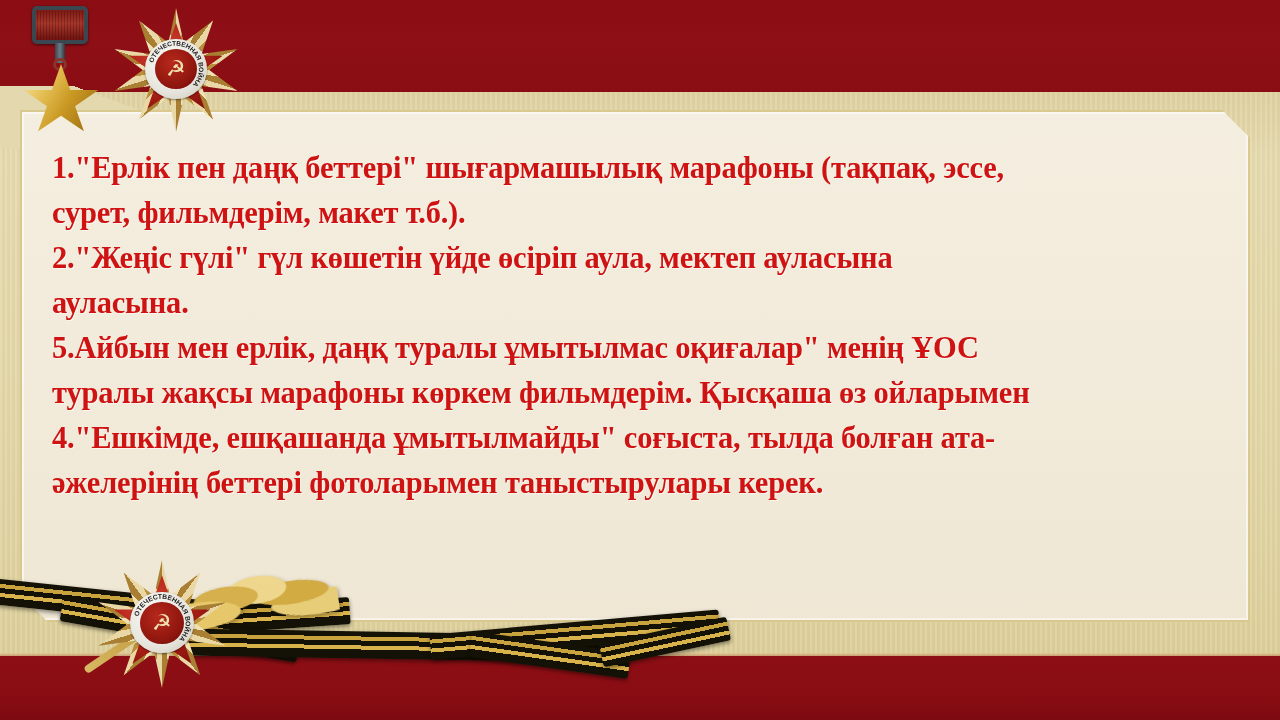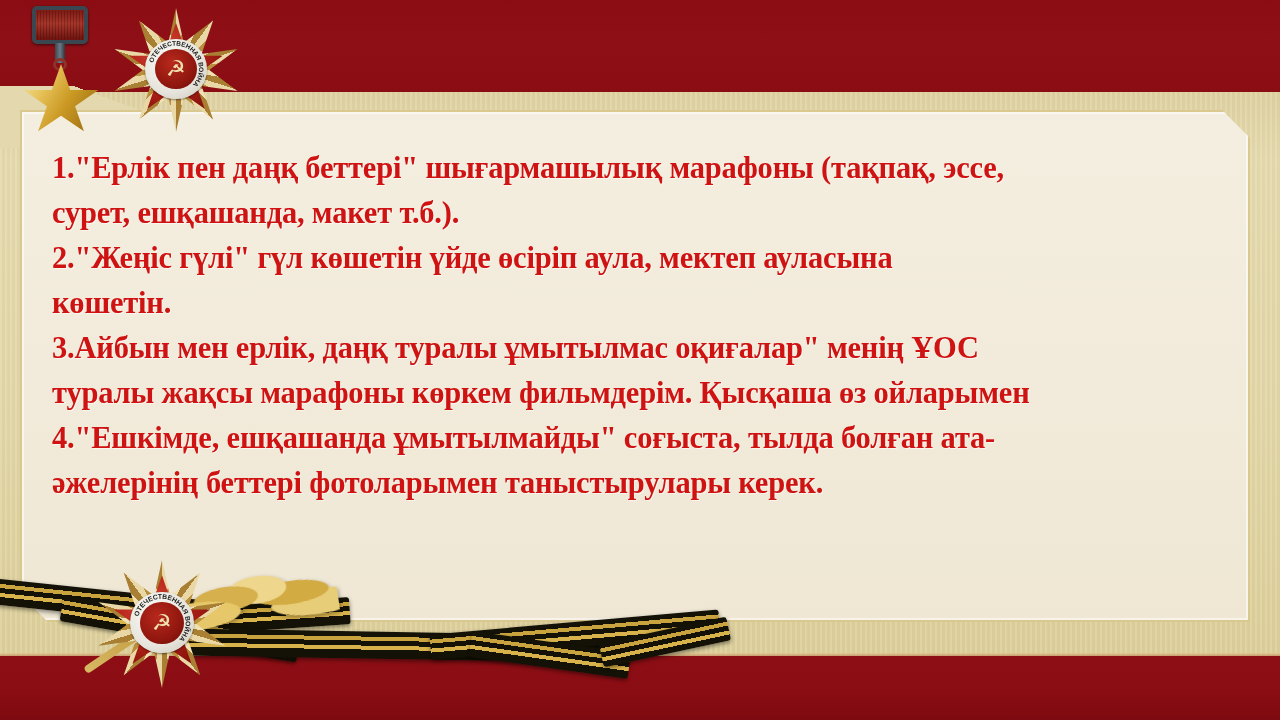--- a/index.html
+++ b/index.html
@@ -184,24 +184,24 @@
 
 <div class="bg-red-top"></div>
 <div class="bg-tan"></div>
 <div class="tan-slant"></div>
 <div class="bg-red-bottom"></div>
 
 <div class="card"></div>
 
 <div class="card-inner">
   <div class="body-text">1."Ерлік пен даңқ беттері" шығармашылық марафоны (тақпақ, эссе,</div>
-  <div class="body-text">сурет, ешқашанда, макет т.б.).</div>
+  <div class="body-text">сурет, фильмдерім, макет т.б.).</div>
   <div class="body-text">2."Жеңіс гүлі" гүл көшетін үйде өсіріп аула, мектеп ауласына</div>
-  <div class="body-text">көшетін.</div>
-  <div class="body-text">3.Айбын мен ерлік, даңқ туралы ұмытылмас оқиғалар" менің ҰОС</div>
+  <div class="body-text">ауласына.</div>
+  <div class="body-text">5.Айбын мен ерлік, даңқ туралы ұмытылмас оқиғалар" менің ҰОС</div>
   <div class="body-text">туралы жақсы марафоны көркем фильмдерім. Қысқаша өз ойларымен</div>
   <div class="body-text">4."Ешкімде, ешқашанда ұмытылмайды" соғыста, тылда болған ата-</div>
   <div class="body-text">әжелерінің беттері фотоларымен таныстырулары керек.</div>
 </div>
 
 <div class="hero-medal">
   <div class="hero-bar"></div>
   <div class="hero-link"></div>
   <div class="hero-ring"></div>
   <div class="hero-star"></div>

